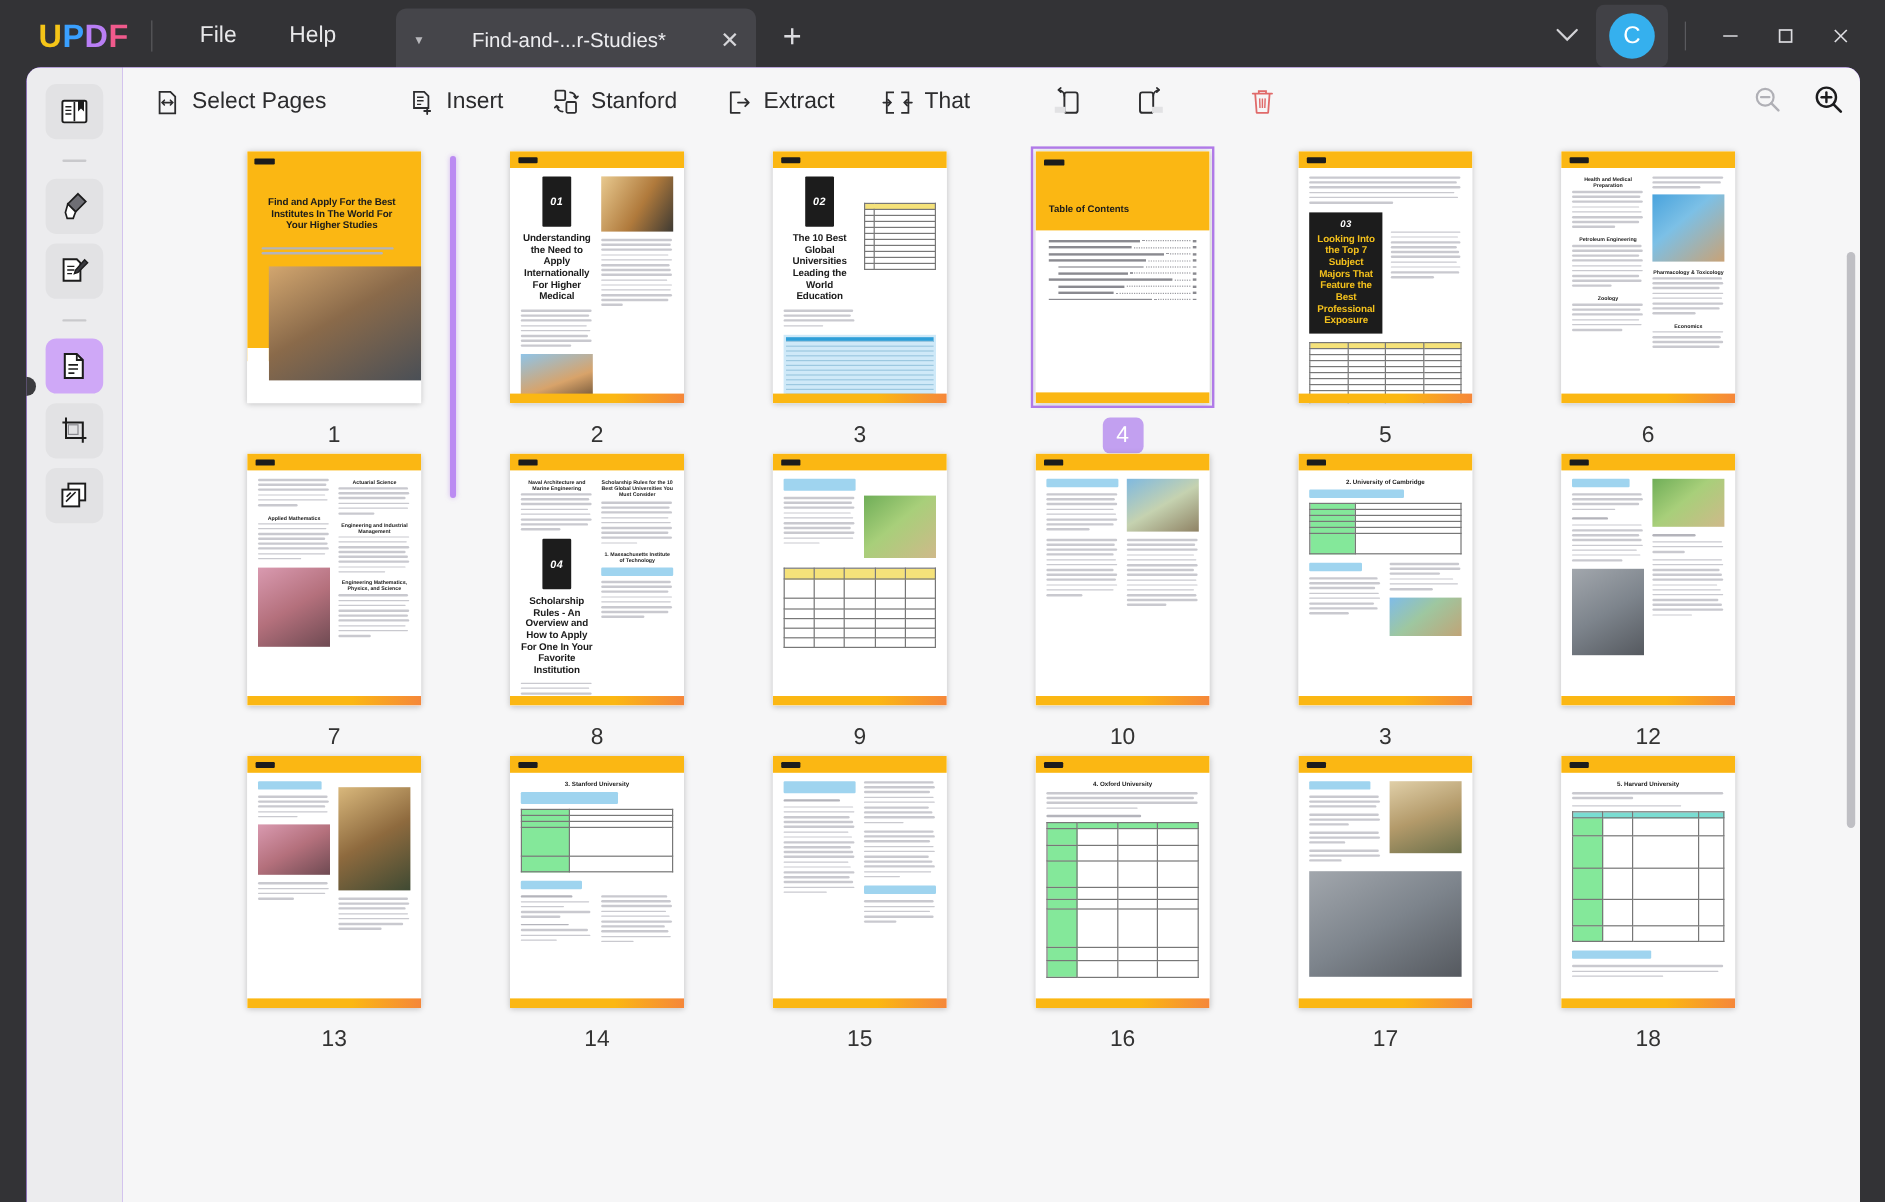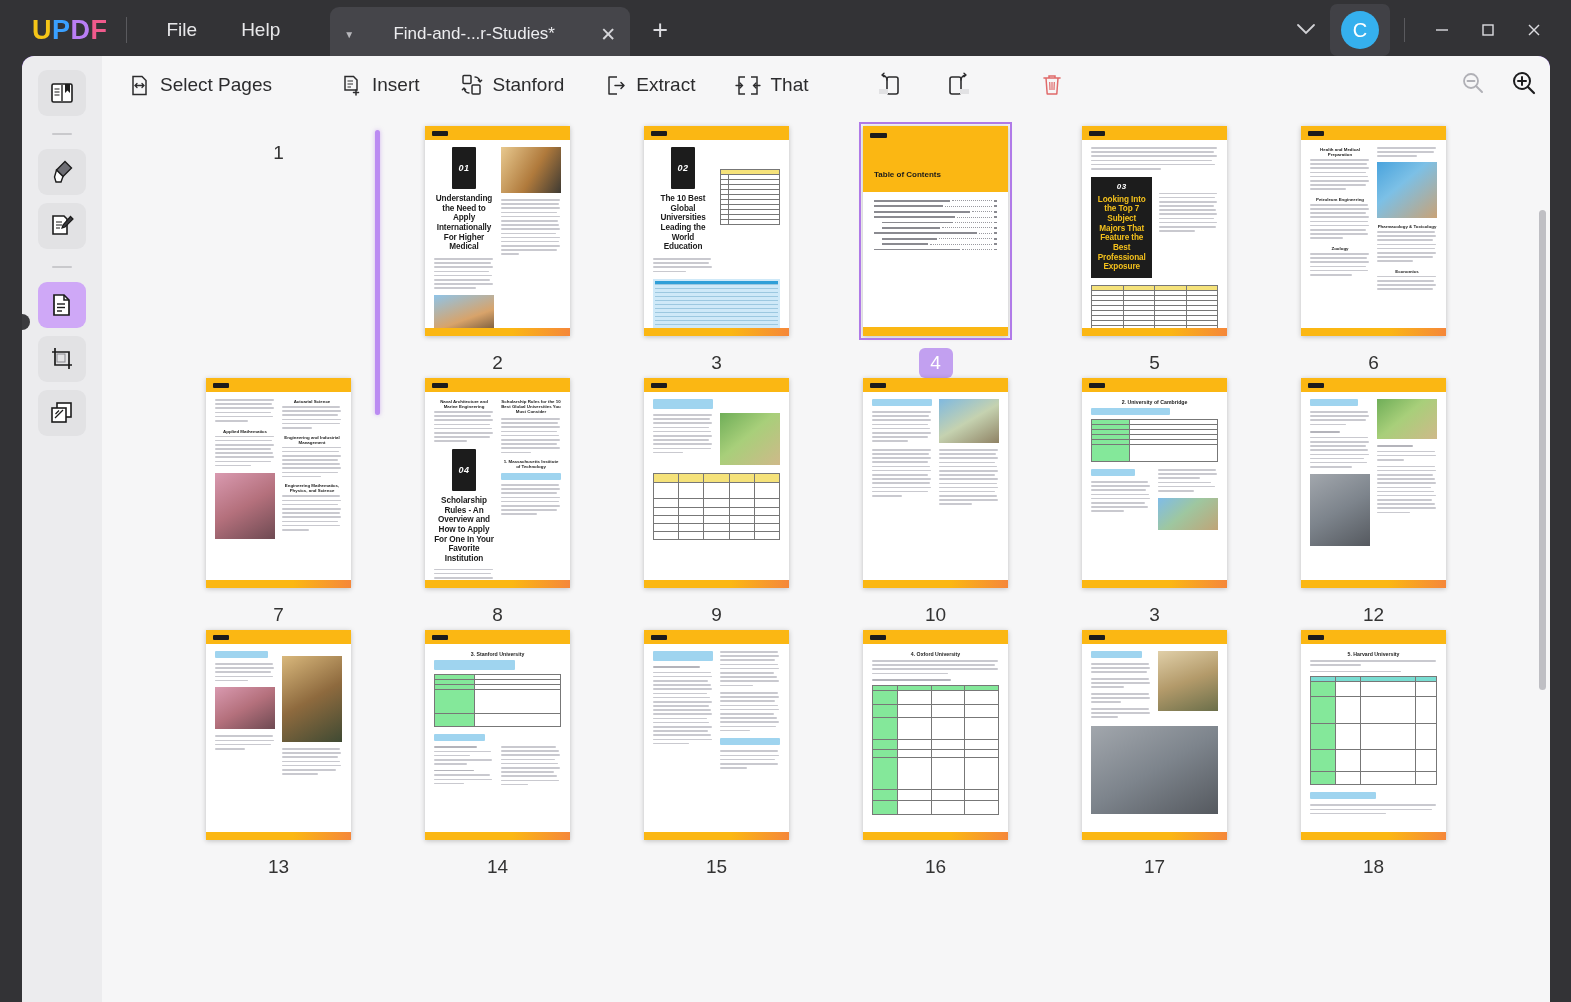--- a/index.html
+++ b/index.html
@@ -364,20 +364,36 @@
             <line x1="8" y1="12" x2="16" y2="12" stroke="#1c1c1e" stroke-width="2" stroke-linecap="round"></line>
             <line x1="12" y1="8" x2="12" y2="16" stroke="#1c1c1e" stroke-width="2" stroke-linecap="round"></line>
           </svg>
         </div>
       </div>
 
       <div class="pages-scroll">
         <div class="grid">
 
           <div class="cell row">
+            <div class="thumb-box">
+              <div class="thumb h210">
+                <div class="pg" style="background:#fff;">
+                  <div style="position:absolute;top:0;left:0;right:0;height:175px;background:#fbb713;"></div>
+                  <div style="position:absolute;top:6px;left:6px;width:17px;height:5px;background:#1c1c1c;border-radius:1px;"></div>
+                  <div style="position:absolute;top:38px;left:12px;right:16px;" class="h-title">Find and Apply For the Best Institutes In The World For Your Higher Studies</div>
+                  <div style="position:absolute;top:80px;left:12px;right:18px;" class="lines">
+                    <div class="ln d" style="width:96%"></div>
+                      <div class="ln d" style="width:88%"></div>
+                  </div>
+                  <div class="ph p1" style="position:absolute;top:96px;left:18px;right:0px;height:95px;"></div>
+                  <div style="position:absolute;bottom:0;left:0;right:0;height:18px;background:#fff;"></div>
+                  <div style="position:absolute;bottom:18px;left:0;width:18px;height:28px;background:#fff;"></div>
+                </div>
+              </div>
+            </div>
             <div class="pg-num">1</div>
           </div>
 
           <div class="cell row">
             <div class="thumb-box">
               <div class="thumb h210">
                 <div class="pg">
                   <div class="pg-header">
                       <div class="pg-logo"></div>
                     </div>

